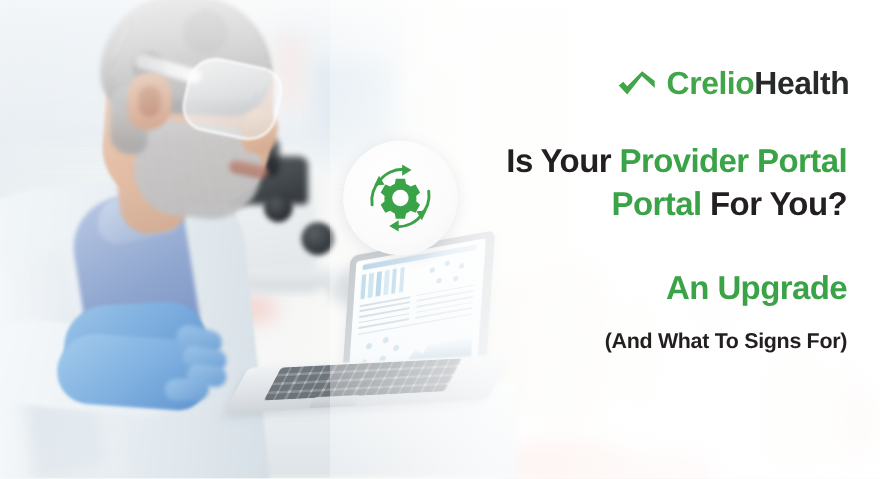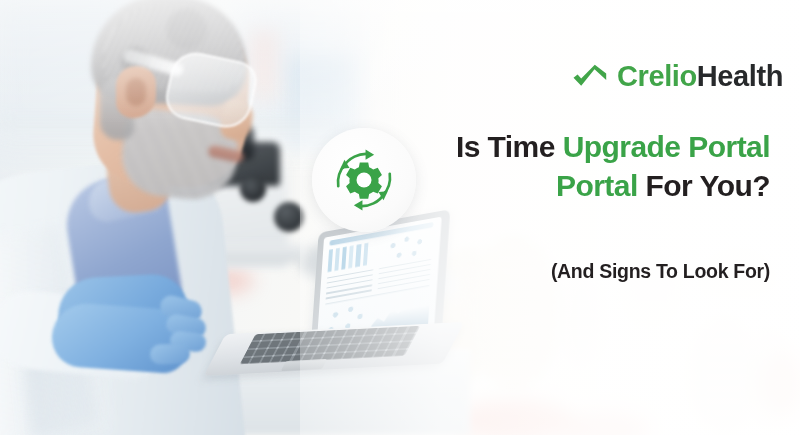--- a/index.html
+++ b/index.html
@@ -347,21 +347,21 @@
     pointer-events:none;
   }
   .haze-top{
     position:absolute; left:0; top:0; width:800px; height:130px;
     background:linear-gradient(180deg,rgba(255,255,255,.55),rgba(255,255,255,0));
     pointer-events:none;
   }
 
   
   .logo{
-    position:absolute; right:17px; top:62px;
+    position:absolute; right:28px; top:62px;
     display:flex; align-items:center; gap:9px;
     z-index:12;
   }
   .logo-mark{ width:36px; height:26px; display:block; }
   .logo-text{
     font-size:29px; font-weight:700; letter-spacing:-.4px;
     line-height:1; white-space:nowrap;
   }
   .logo-crelio{ color:#41a549; }
   .logo-health{ color:#27292b; }
@@ -499,20 +499,21 @@
       <path d="M80.5 64.5 L75 76 L68.5 65.5 Z" fill="#3aa348"></path>
       <path d="M48 89 L37 82.5 L48 76 Z" fill="#3aa348"></path>
       <path d="M19.5 35.5 L25 24 L31.5 34.5 Z" fill="#3aa348"></path>
       <path d="M44.6 27.5 h10.8 l1.2 6.1 a17.5 17.5 0 0 1 5.2 3 l5.8-2.2 5.4 9.3 -4.6 4.1 a17.5 17.5 0 0 1 0 6 l4.6 4.1 -5.4 9.3 -5.8-2.2 a17.5 17.5 0 0 1 -5.2 3 l-1.2 6.1 H44.6 l-1.2-6.1 a17.5 17.5 0 0 1 -5.2-3 l-5.8 2.2 -5.4-9.3 4.6-4.1 a17.5 17.5 0 0 1 0-6 l-4.6-4.1 5.4-9.3 5.8 2.2 a17.5 17.5 0 0 1 5.2-3 Z" fill="#3aa348"></path>
       <circle cx="50" cy="50" r="9.6" fill="#ffffff"></circle>
     </svg>
   </div>
 
   <div class="copy">
     <div class="headline">
-      <span>Is Time </span><span class="g">Upgrade Portal</span><br>
+      <span>Is Your </span><span class="g">Provider Portal</span><br>
       <span class="g">Portal</span><span> For You?</span><br>
       <br>
+      <span class="g">An Upgrade</span>
     </div>
-    <div class="sub">(And Signs To Look For)</div>
+    <div class="sub">(And What To Signs For)</div>
   </div>
 
 </div>
 
 </body></html>

